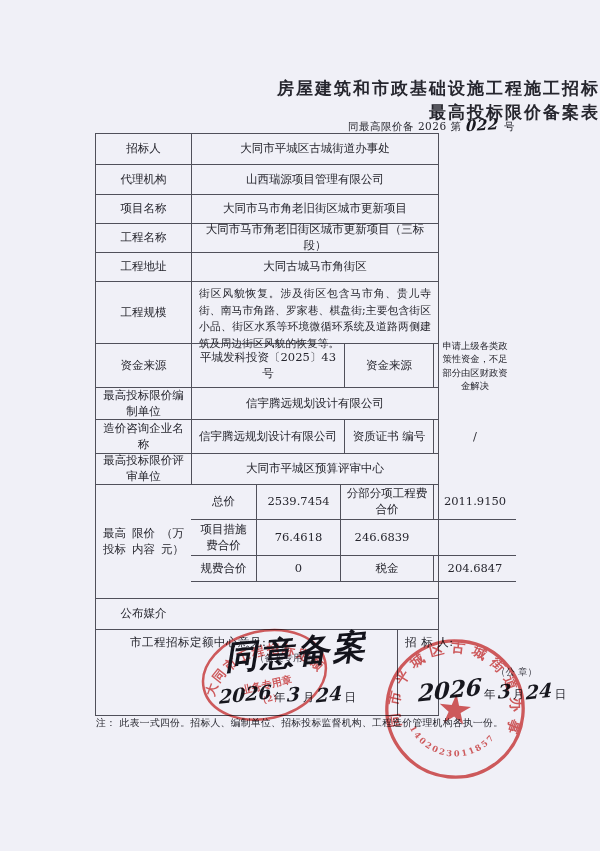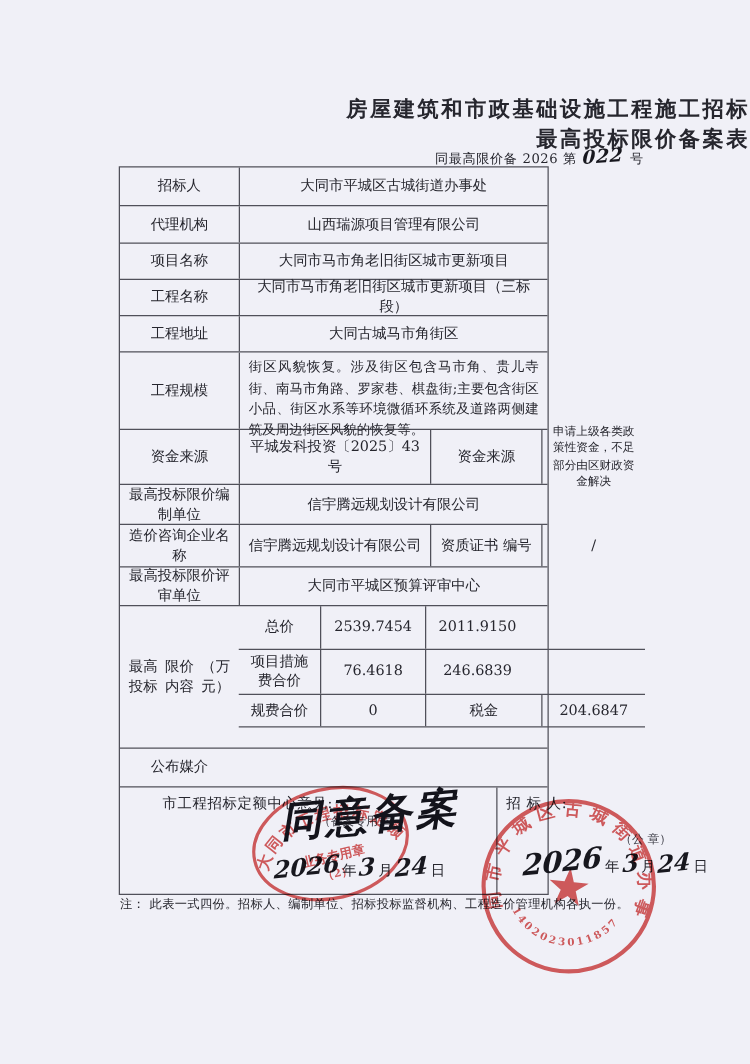--- a/index.html
+++ b/index.html
@@ -126,20 +126,21 @@
     <div class="row" style="height:114px">
       <div class="cell lab" style="flex-direction:row">
         <div>最高投标</div>
         <div>限价内容</div>
         <div>（万元）</div>
       </div>
       <div class="grpstack">
         <div class="subrow" style="height:34px">
           <div class="cell c1">总价</div>
           <div class="cell c2">2539.7454</div>
+          <div class="cell c3">分部分项工程费合价</div>
           <div class="cell c4">2011.9150</div>
         </div>
         <div class="subrow" style="height:36px">
           <div class="cell c1">项目措施费合价</div>
           <div class="cell c2">76.4618</div>
           <div class="cell c4">246.6839</div>
         </div>
         <div class="subrow" style="height:27px">
           <div class="cell c1">规费合价</div>
           <div class="cell c2">0</div>

